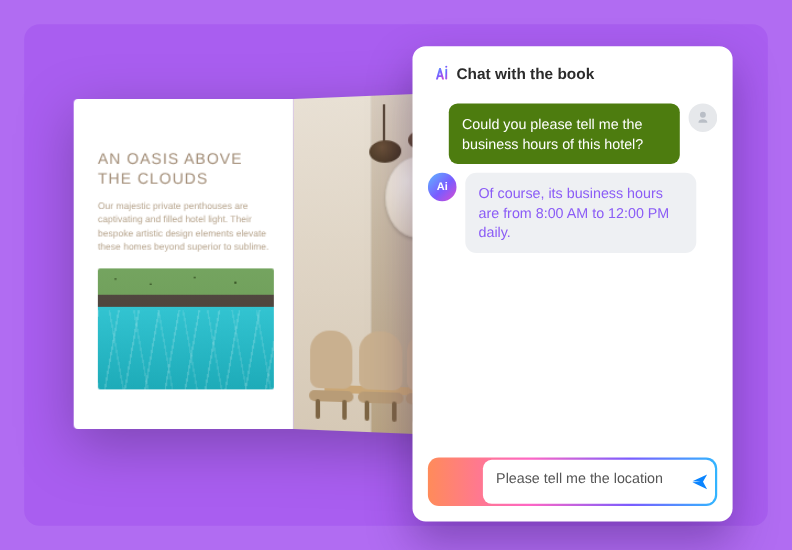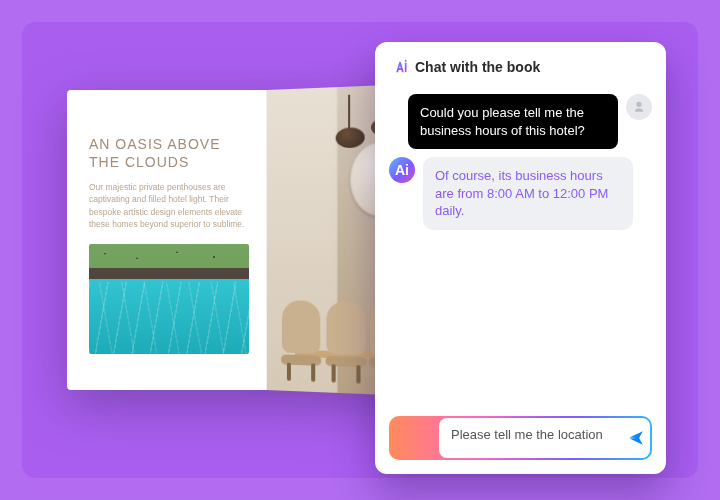--- a/index.html
+++ b/index.html
@@ -165,37 +165,37 @@
   .row { display: flex; margin: 8px 0; align-items: flex-start; gap: 8px; }
   .row.user { justify-content: flex-end; }
   .bubble {
     max-width: 210px;
     padding: 10px 12px;
     border-radius: 10px;
     font-size: 13px;
     line-height: 1.35;
   }
   .bubble.user {
-    background: #000000; color: #fff;
+    background: #4d7c0f; color: #fff;
     border-radius: 8px;
   }
   .bubble.bot {
     background: #eef0f3; color: #8b5cf6;
   }
   .avatar {
     width: 26px; height: 26px; border-radius: 50%;
     background: #e6e8eb; flex: none;
     display: flex; align-items: center; justify-content: center;
   }
   .avatar.user svg { width: 16px; height: 16px; fill: #b9bec6; }
   .avatar.bot {
     background: linear-gradient(135deg, #5db7ff, #7a5cff 55%, #d94bd0);
   }
   .avatar.bot span {
-    color: #fff; font-size: 14px; font-weight: 700;
+    color: #fff; font-size: 10px; font-weight: 700;
   }
   .input-wrap {
     position: relative;
     padding: 2px;
     border-radius: 10px;
     background: linear-gradient(90deg, #ff8b5a, #ff66c4 35%, #7a5cff 70%, #32b5ff);
   }
   .input-inner {
     background: #fff; border-radius: 8px;
     display: flex; align-items: flex-start;

